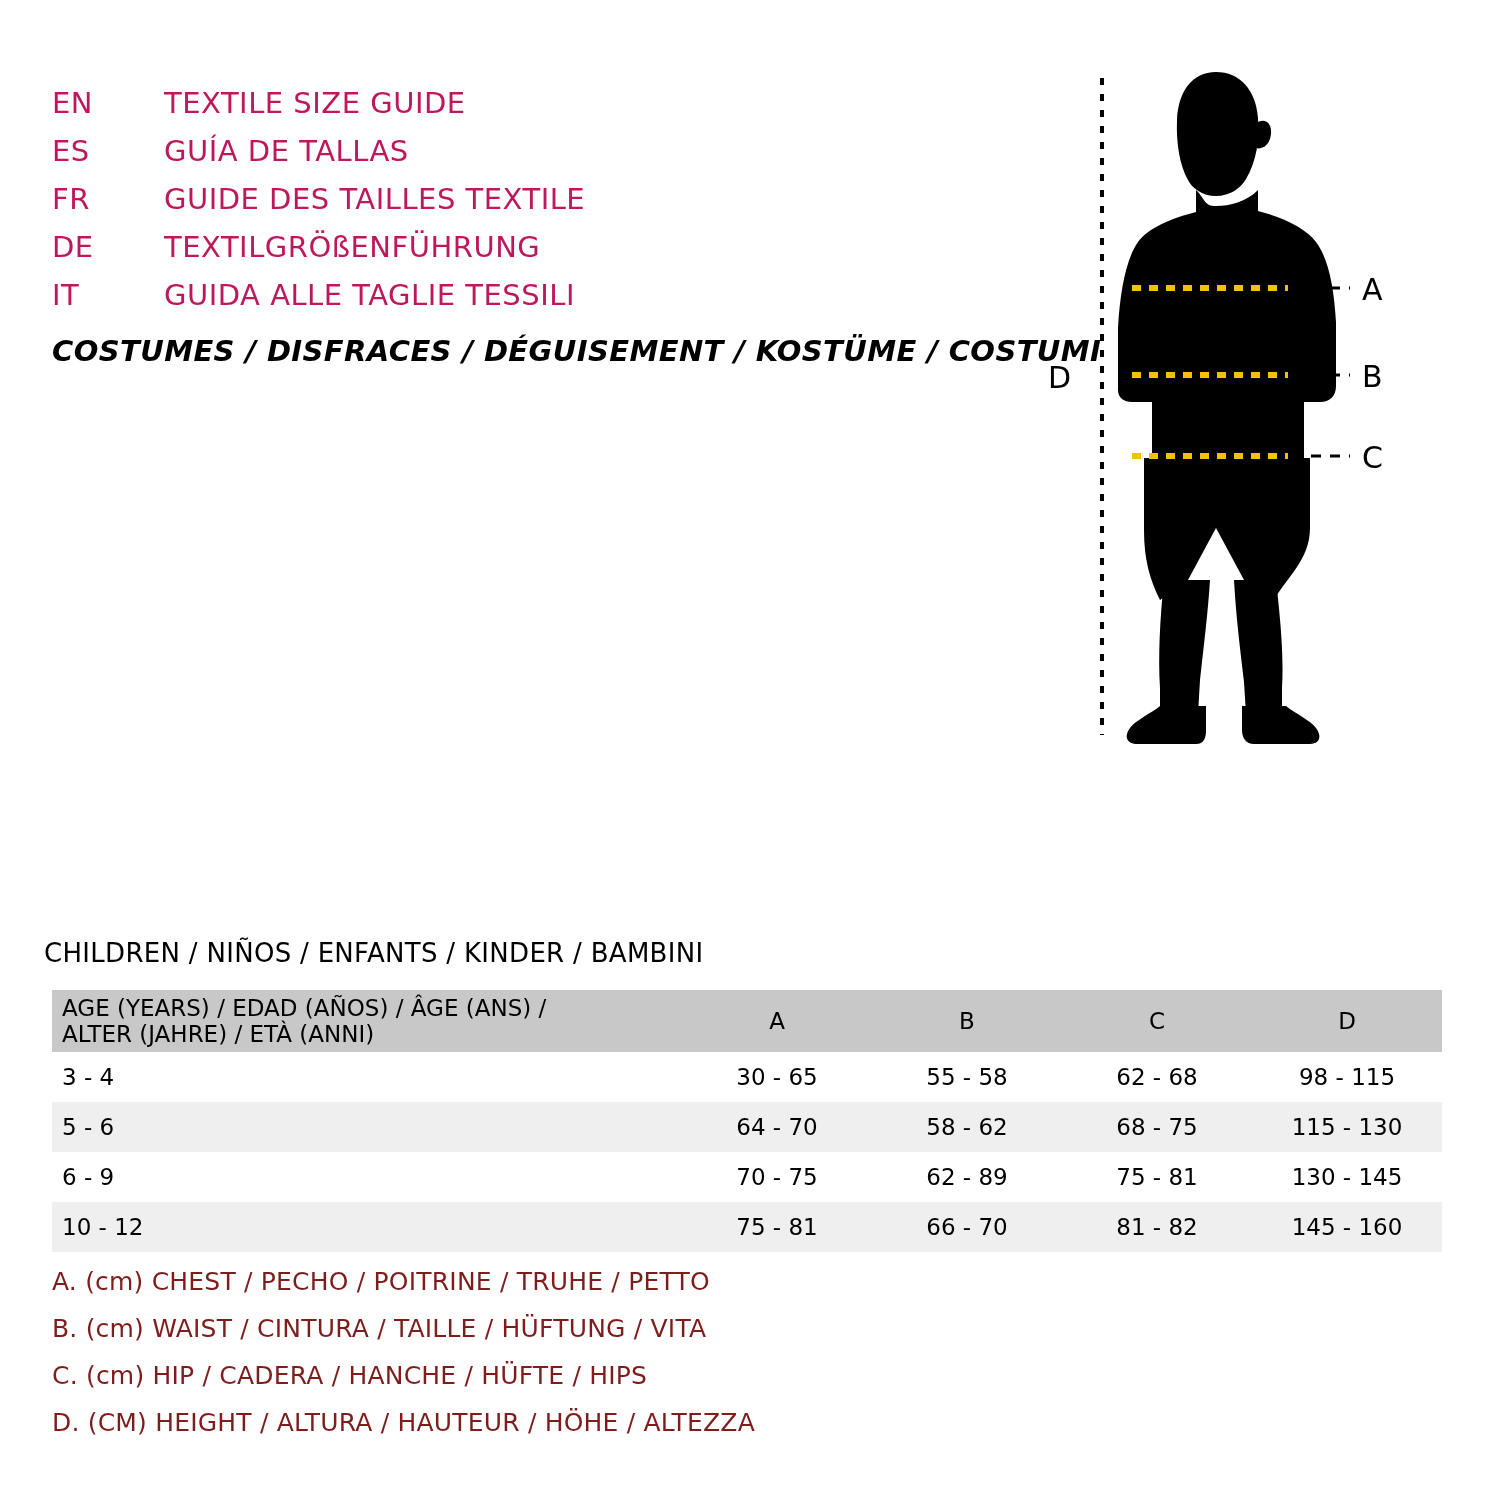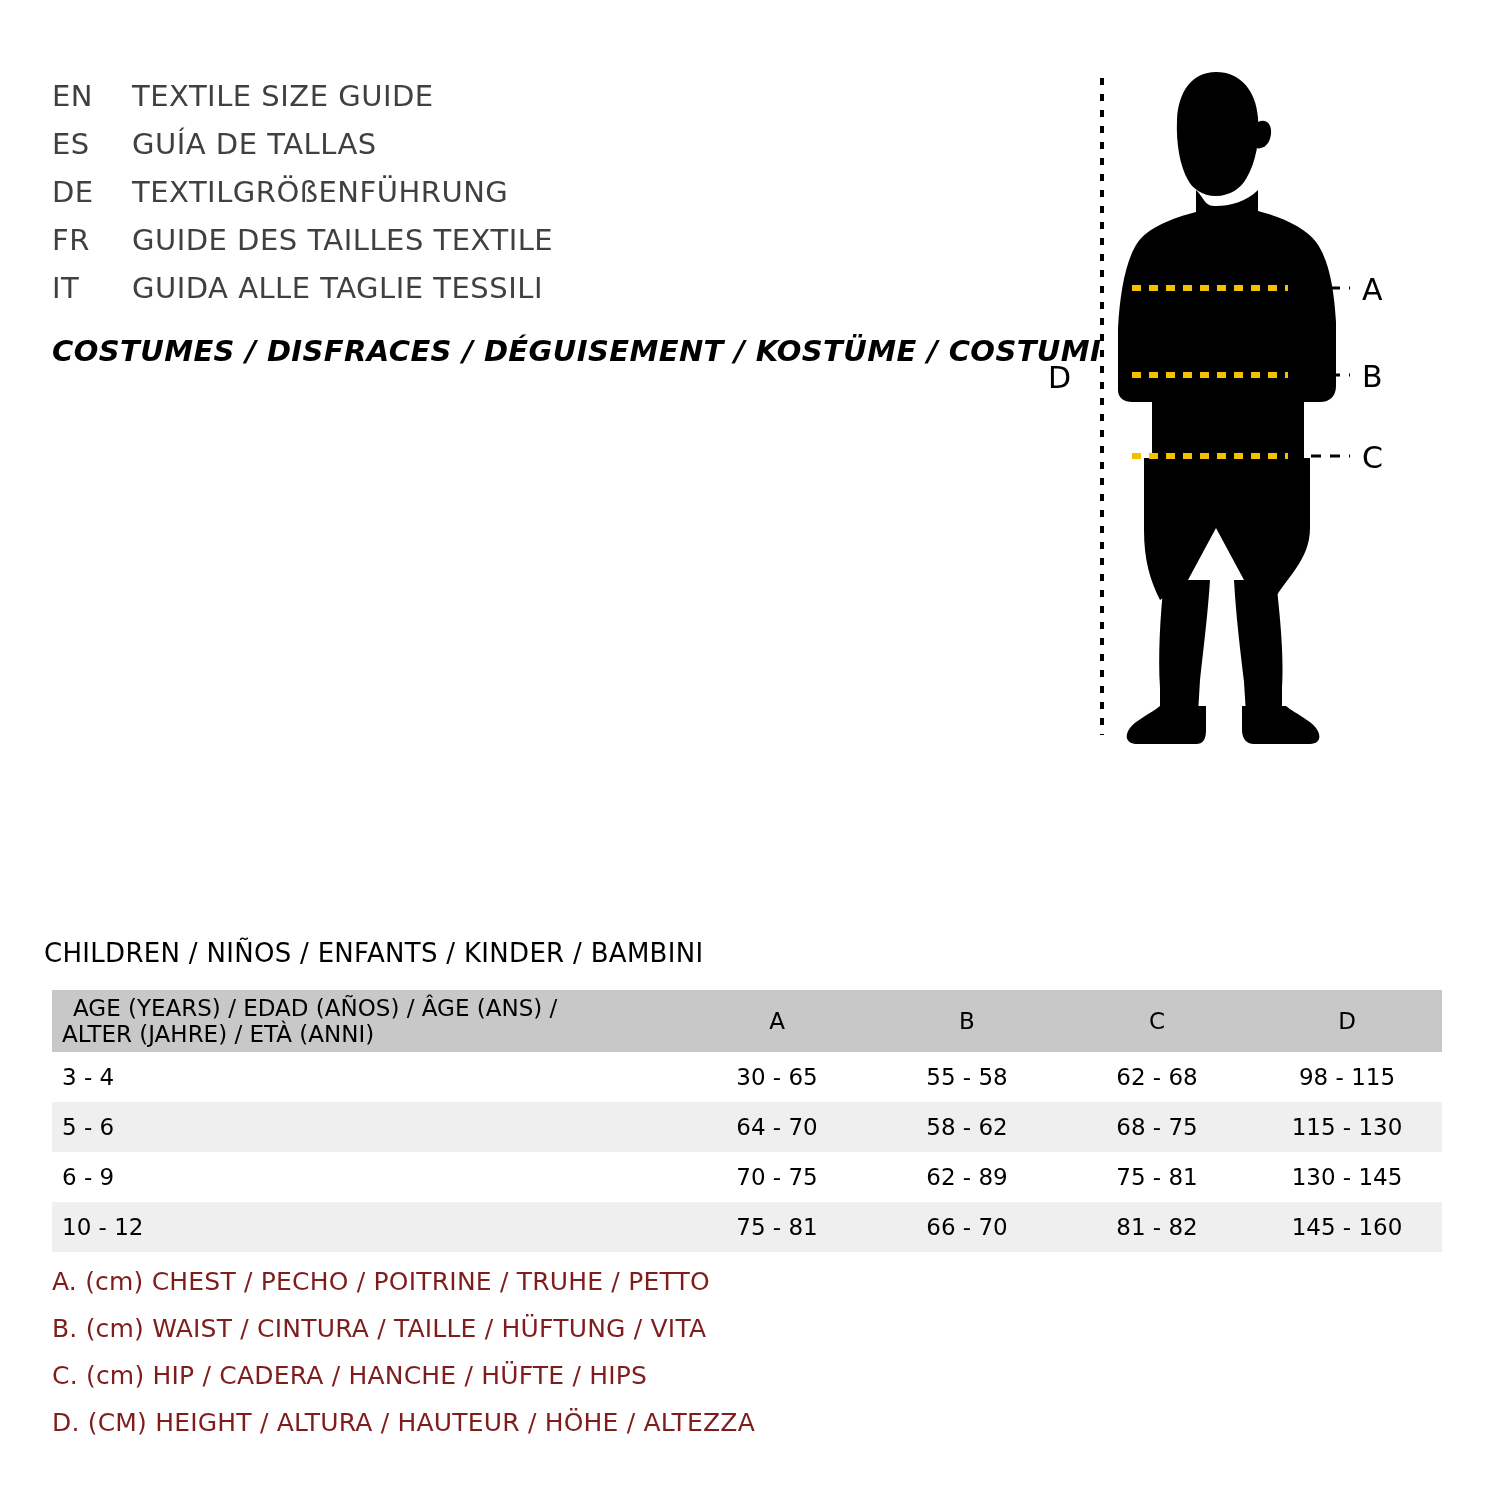--- a/index.html
+++ b/index.html
@@ -18,25 +18,26 @@
 
   
   .lang-block {
     position: absolute;
     left: 52px;
     top: 72px;
     width: 1000px;
   }
   .lang-row {
     display: flex;
-    align-items: center;
+    align-items: flex-end;
     height: 48px;
     font-size: 29px;
     letter-spacing: 0.5px;
-    color: #404040;
+    color: #be185d;
+    gap: 32px;
   }
   .lang-code {
     width: 80px;
     flex: 0 0 80px;
   }
   .lang-text {
     flex: 1 1 auto;
   }
   .costumes-line {
     position: absolute;
@@ -101,21 +102,21 @@
   table.size-table th.col-m,
   table.size-table td.col-m {
     width: 190px;
   }
   table.size-table tbody tr:nth-child(odd) {
     background: #ffffff;
   }
   table.size-table tbody tr:nth-child(even) {
     background: #efefef;
   }
-  .age-head-l1 { display: block; margin-left: 11px; }
+  .age-head-l1 { display: block; }
   .age-head-l2 { display: block; }
 
   .legend {
     position: absolute;
     left: 52px;
     top: 1258px;
     width: 1200px;
   }
   .legend-row {
     font-size: 25px;
@@ -131,26 +132,26 @@
 <div class="lang-block">
   <div class="lang-row">
     <span class="lang-code">EN</span>
     <span class="lang-text">TEXTILE SIZE GUIDE</span>
   </div>
   <div class="lang-row">
     <span class="lang-code">ES</span>
     <span class="lang-text">GUÍA DE TALLAS</span>
   </div>
   <div class="lang-row">
+    <span class="lang-code">FR</span>
+    <span class="lang-text">GUIDE DES TAILLES TEXTILE</span>
+  </div>
+  <div class="lang-row">
     <span class="lang-code">DE</span>
     <span class="lang-text">TEXTILGRÖßENFÜHRUNG</span>
-  </div>
-  <div class="lang-row">
-    <span class="lang-code">FR</span>
-    <span class="lang-text">GUIDE DES TAILLES TEXTILE</span>
   </div>
   <div class="lang-row">
     <span class="lang-code">IT</span>
     <span class="lang-text">GUIDA ALLE TAGLIE TESSILI</span>
   </div>
 </div>
 
 <div class="costumes-line">COSTUMES / DISFRACES / DÉGUISEMENT / KOSTÜME / COSTUMI</div>
 
 <div class="figure-wrap">

